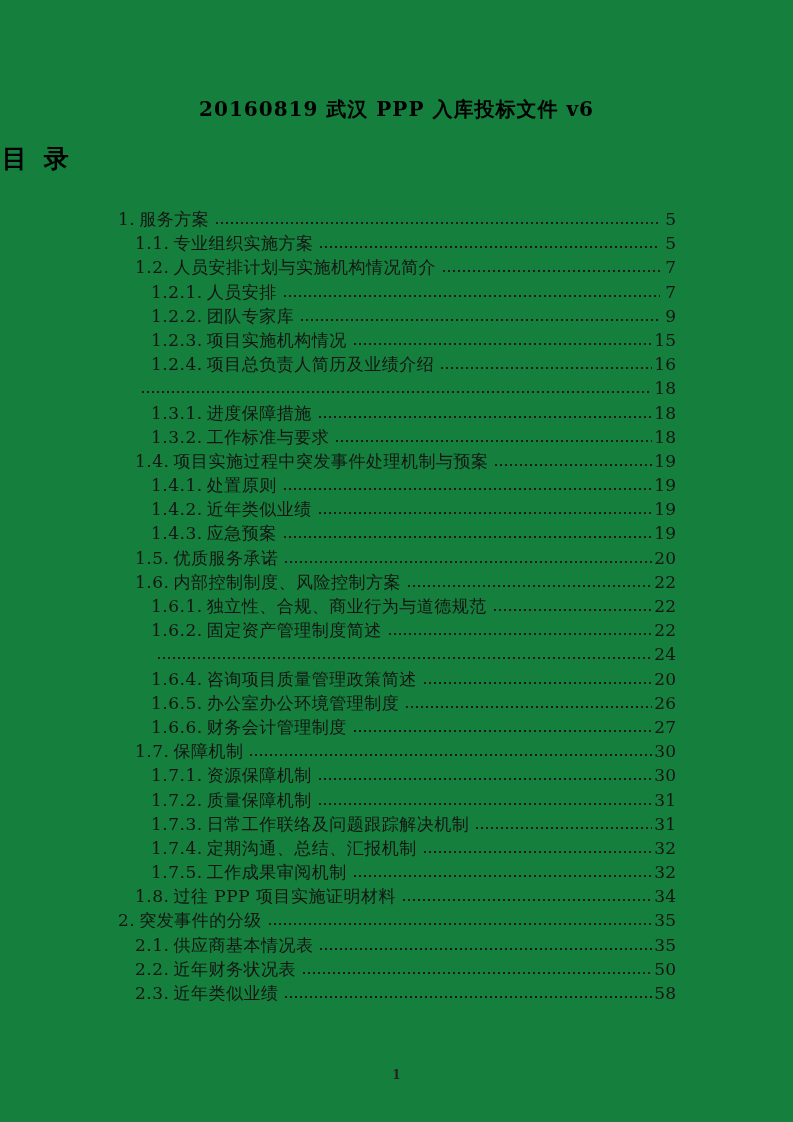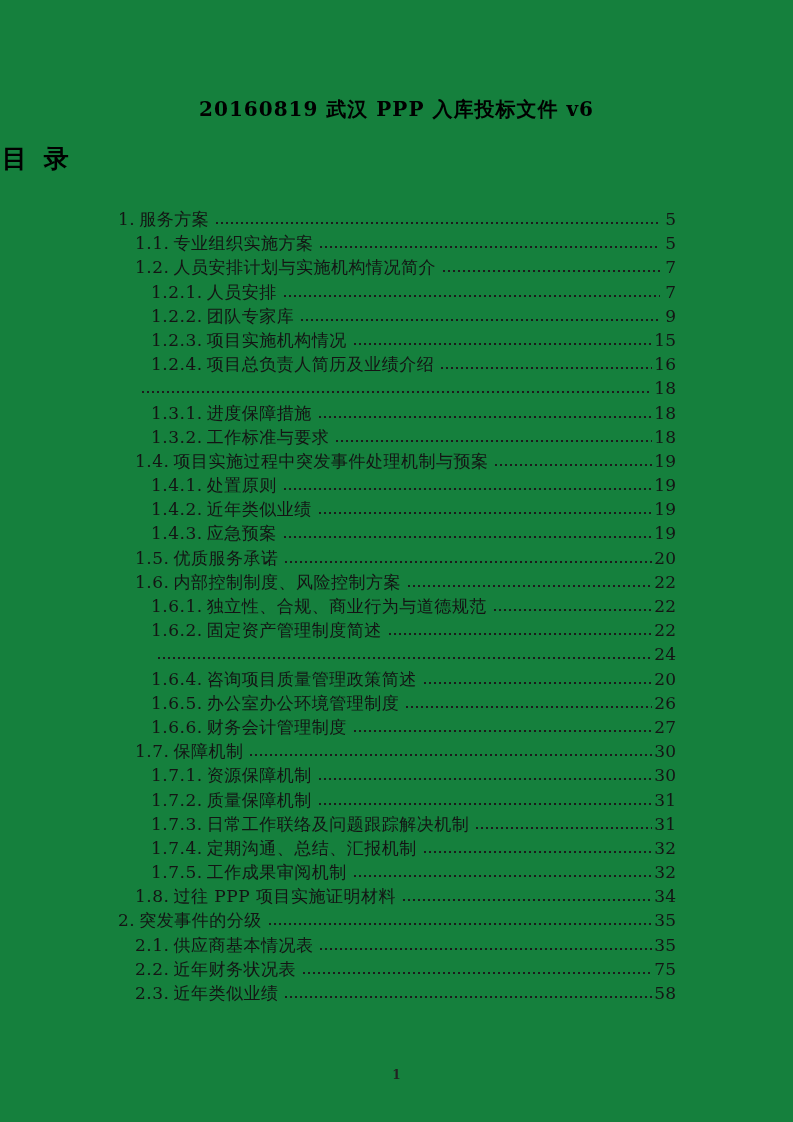--- a/index.html
+++ b/index.html
@@ -242,21 +242,21 @@
         <span class="toc-page">35</span>
       </div>
       <div class="toc-row level-2">
         <span class="toc-label"><span class="toc-num">2.1.</span><span>供应商基本情况表</span></span>
         <span class="dots"></span>
         <span class="toc-page">35</span>
       </div>
       <div class="toc-row level-2">
         <span class="toc-label"><span class="toc-num">2.2.</span><span>近年财务状况表</span></span>
         <span class="dots"></span>
-        <span class="toc-page">75</span>
+        <span class="toc-page">50</span>
       </div>
       <div class="toc-row level-2">
         <span class="toc-label"><span class="toc-num">2.3.</span><span>近年类似业绩</span></span>
         <span class="dots"></span>
         <span class="toc-page">58</span>
       </div>
     </div>
 
   <div class="footer-page-number">1</div>
 </div>

